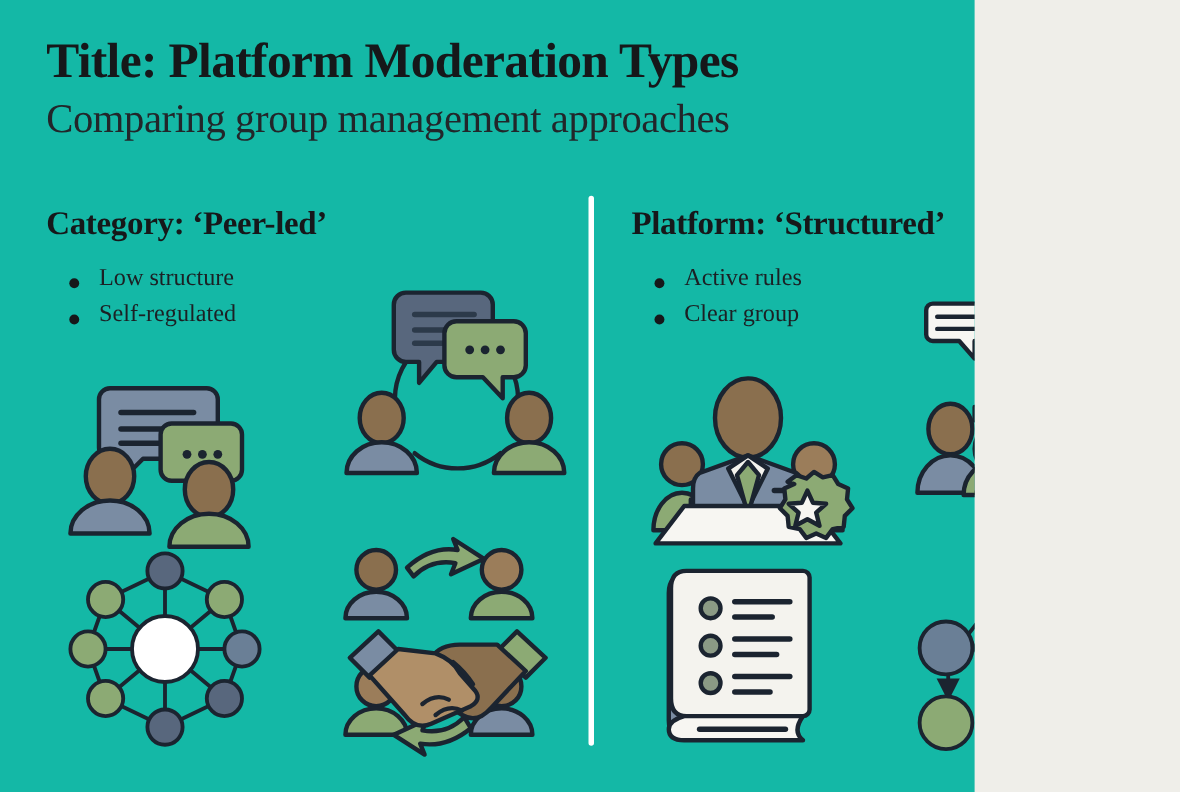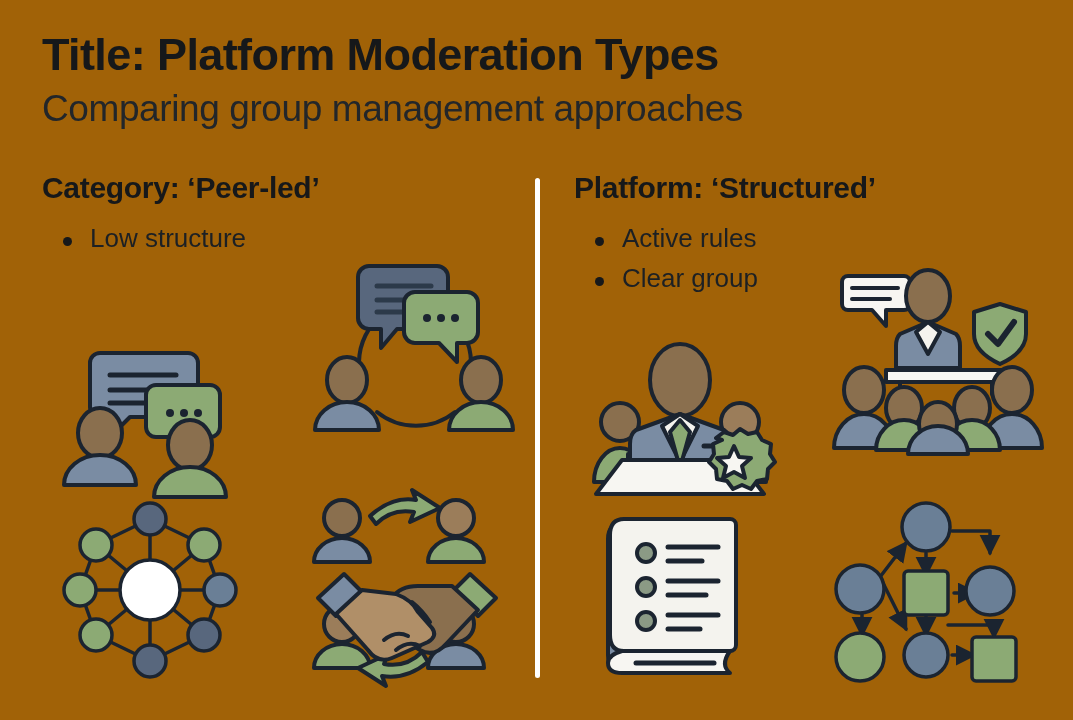--- a/index.html
+++ b/index.html
@@ -2,24 +2,24 @@
 <html><head>
 <meta charset="utf-8">
 <style>
   html, body {
     margin: 0;
     padding: 0;
     background: #efeee9;
   }
   #page {
     position: relative;
-    width: 1073px;
+    width: 886px;
     height: 720px;
-    background: #a16207;
-    font-family: Liberation Sans, sans-serif;
+    background: #14b8a6;
+    font-family: Liberation Serif, serif;
     overflow: hidden;
   }
 
   
   #header {
     position: absolute;
     left: 42px;
     top: 30px;
     width: 1000px;
   }
@@ -49,41 +49,41 @@
     top: 178px;
     width: 5px;
     height: 500px;
     background: #ffffff;
     border-radius: 3px;
   }
 
   
   .column {
     position: absolute;
-    top: 171px;
+    top: 187px;
   }
   #col-left  { left: 42px;  width: 480px; }
   #col-right { left: 574px; width: 480px; }
 
   .cat-heading {
     font-size: 30px;
     font-weight: bold;
     color: #16181a;
     letter-spacing: -0.3px;
     margin: 0 0 14px 0;
     white-space: nowrap;
   }
   .bullets {
     list-style: none;
     margin: 0;
     padding: 0 0 0 18px;
   }
   .bullets li {
     position: relative;
-    font-size: 26px;
+    font-size: 22px;
     color: #1c2024;
     line-height: 1.52;
     padding-left: 30px;
     white-space: nowrap;
   }
   .bullets li::before {
     content: "";
     position: absolute;
     left: 3px;
     top: 18px;
@@ -116,20 +116,21 @@
     <h1 id="main-title">Title: Platform Moderation Types</h1>
     <h2 id="subtitle">Comparing group management approaches</h2>
   </div>
 
   <div id="divider"></div>
 
   <div class="column" id="col-left">
     <div class="cat-heading">Category: ‘Peer-led’</div>
     <ul class="bullets">
       <li>Low structure</li>
+      <li>Self-regulated</li>
     </ul>
   </div>
 
   <div class="column" id="col-right">
     <div class="cat-heading">Platform: ‘Structured’</div>
     <ul class="bullets">
       <li>Active rules</li>
       <li>Clear group</li>
     </ul>
   </div>

